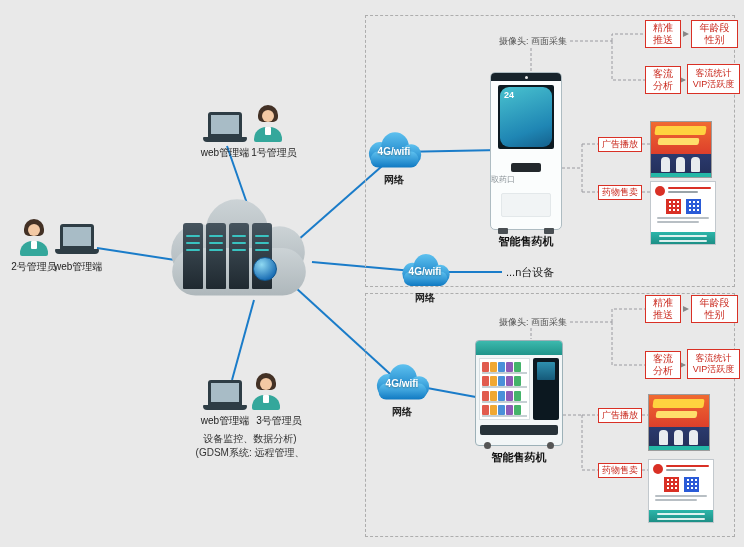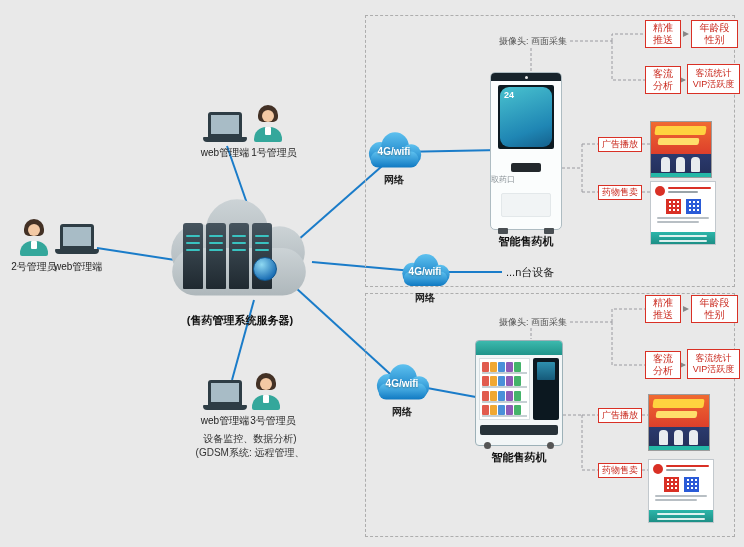--- a/index.html
+++ b/index.html
@@ -174,21 +174,21 @@
     <div class="lp-screen"></div>
       <div class="lp-base"></div>
   </div>
   <div class="person" style="left:250px;top:372px">
     <div class="p-hair"></div>
       <div class="p-face"></div>
       <div class="p-body"></div>
       <div class="p-collar"></div>
   </div>
   <div class="lbl" style="left:198px;top:414px;width:54px">web管理端</div>
-  <div class="lbl" style="left:246px;top:414px;width:54px">3号管理员</div>
+  <div class="lbl" style="left:252px;top:414px;width:54px">3号管理员</div>
   <div class="note" style="left:188px;top:432px;width:124px">
     <div>设备监控、数据分析)</div>
     <div>(GDSM系统: 远程管理、</div>
   </div>
 
   <div class="servercloud" style="left:158px;top:192px;width:162px;height:116px">
     <svg viewBox="0 0 160 112" preserveAspectRatio="none">
       <g fill="url(#gradGray)">
         <circle cx="40" cy="58" r="27"></circle>
           <circle cx="78" cy="38" r="31"></circle>
@@ -214,21 +214,20 @@
         <i></i>
       </div>
     <div class="tower">
         <i></i>
         <i></i>
         <i></i>
       </div>
   </div>
   <div class="globe"></div>
   <div class="server-label" style="left:162px;top:313px;width:156px">
-    <div>(售药管理系统服务器)</div>
   </div>
 
   <div class="netcloud" style="left:362px;top:130px;width:64px;height:42px">
     <svg viewBox="0 0 120 74" preserveAspectRatio="none">
         <g fill="url(#gradBlue)">
       <circle cx="34" cy="42" r="21"></circle>
           <circle cx="62" cy="30" r="26"></circle>
           <circle cx="92" cy="44" r="19"></circle>
       <rect x="16" y="38" width="90" height="28" rx="14"></rect>
     </g>

